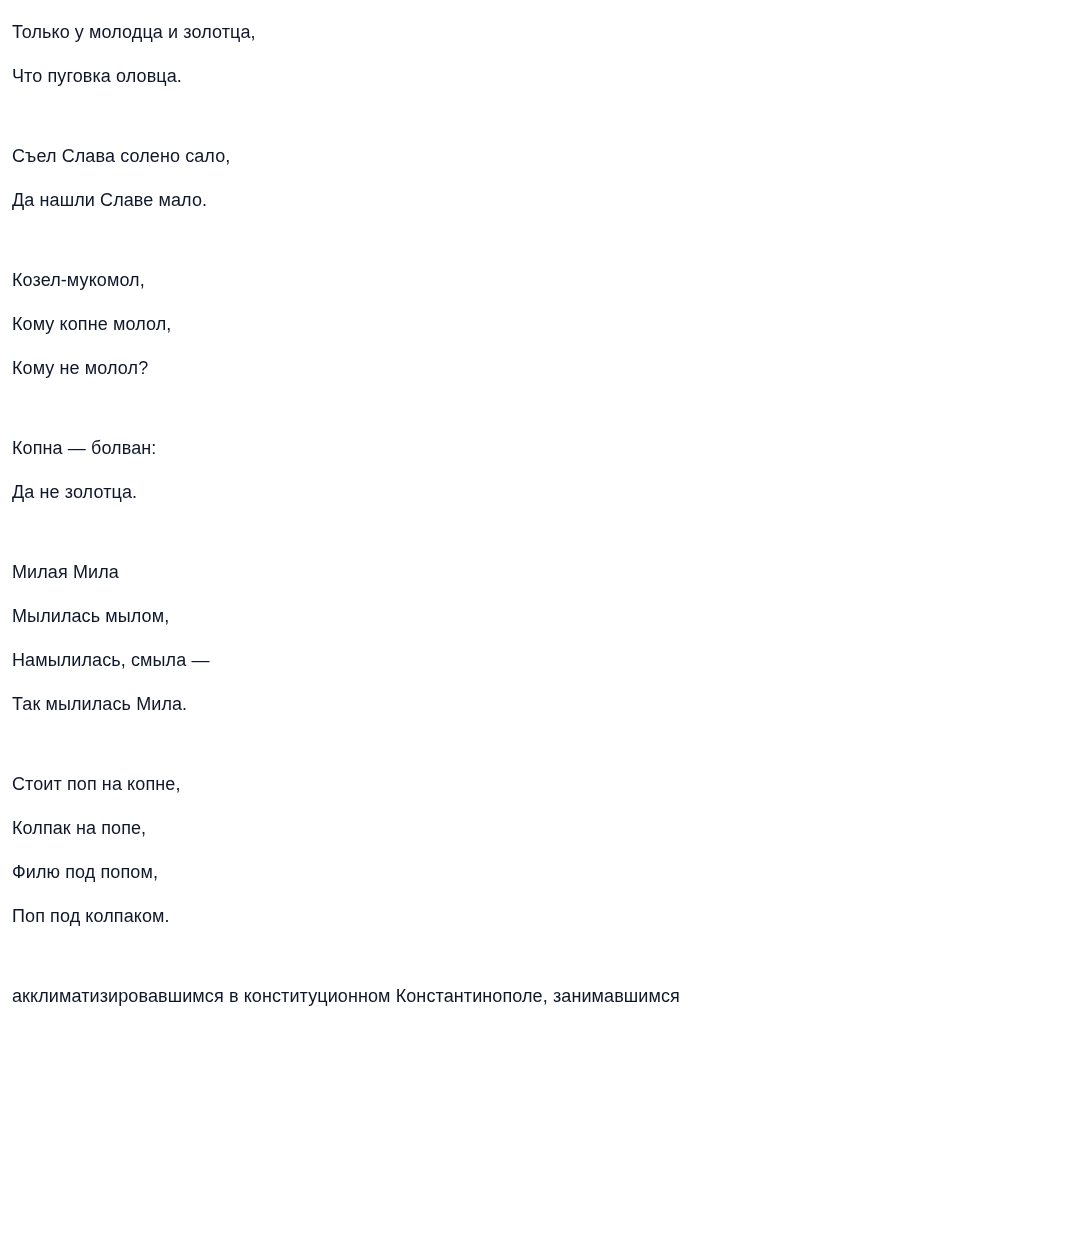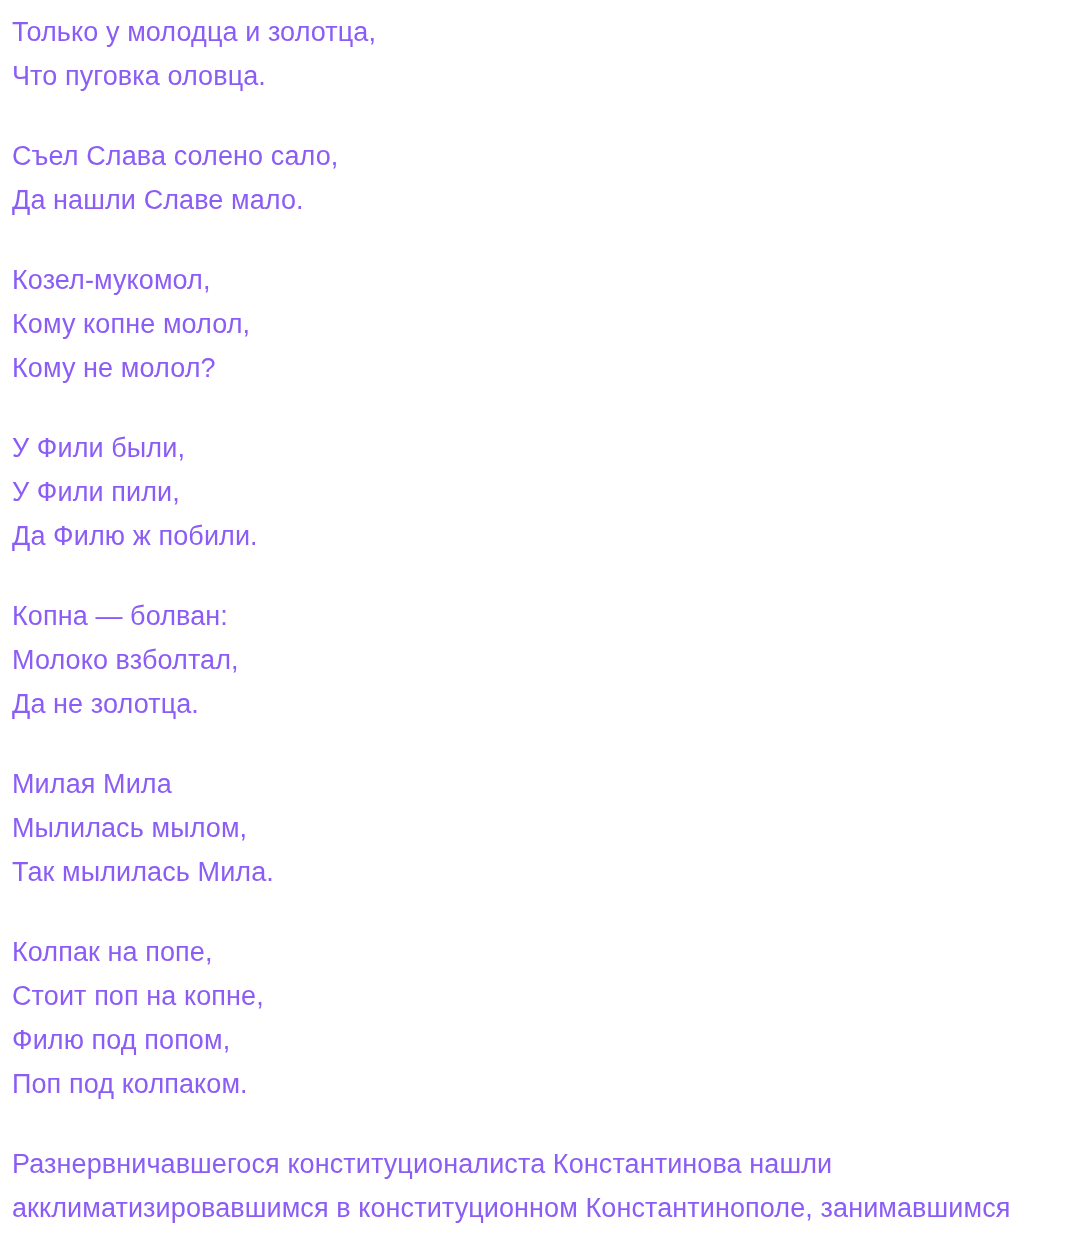--- a/index.html
+++ b/index.html
@@ -21,24 +21,24 @@
     padding: 10px 40px 0 12px;
     background: #ffffff;
   }
   .stanza {
     margin: 0 0 36px 0;
   }
   .stanza:last-child {
     margin-bottom: 0;
   }
   .line {
-    font-size: 27px;
+    font-size: 18px;
     line-height: 44px;
     letter-spacing: 0.1px;
-    color: #8b5cf6;
+    color: #0f172a;
     white-space: pre-wrap;
   }
   .prose .line {
     line-height: 44px;
   }
 </style>
 </head>
 <body>
 
 <div class="page">
@@ -52,44 +52,38 @@
     <div class="line">Съел Слава солено сало,</div>
     <div class="line">Да нашли Славе мало.</div>
   </div>
 
   <div class="stanza">
     <div class="line">Козел-мукомол,</div>
     <div class="line">Кому копне молол,</div>
     <div class="line">Кому не молол?</div>
   </div>
 
-  <div class="stanza">
-    <div class="line">У Фили были,</div>
-    <div class="line">У Фили пили,</div>
-    <div class="line">Да Филю ж побили.</div>
-  </div>
 
   <div class="stanza">
     <div class="line">Копна — болван:</div>
-    <div class="line">Молоко взболтал,</div>
     <div class="line">Да не золотца.</div>
   </div>
 
   <div class="stanza">
     <div class="line">Милая Мила</div>
     <div class="line">Мылилась мылом,</div>
+    <div class="line">Намылилась, смыла —</div>
     <div class="line">Так мылилась Мила.</div>
   </div>
 
   <div class="stanza">
+    <div class="line">Стоит поп на копне,</div>
     <div class="line">Колпак на попе,</div>
-    <div class="line">Стоит поп на копне,</div>
     <div class="line">Филю под попом,</div>
     <div class="line">Поп под колпаком.</div>
   </div>
 
   <div class="stanza prose">
-    <div class="line">Разнервничавшегося конституционалиста Константинова нашли</div>
     <div class="line">акклиматизировавшимся в конституционном Константинополе, занимавшимся</div>
 
   </div>
 
 </div>
 
 </body></html>

